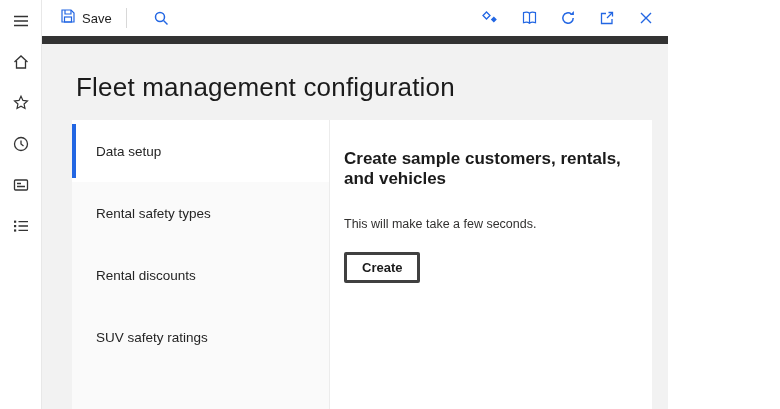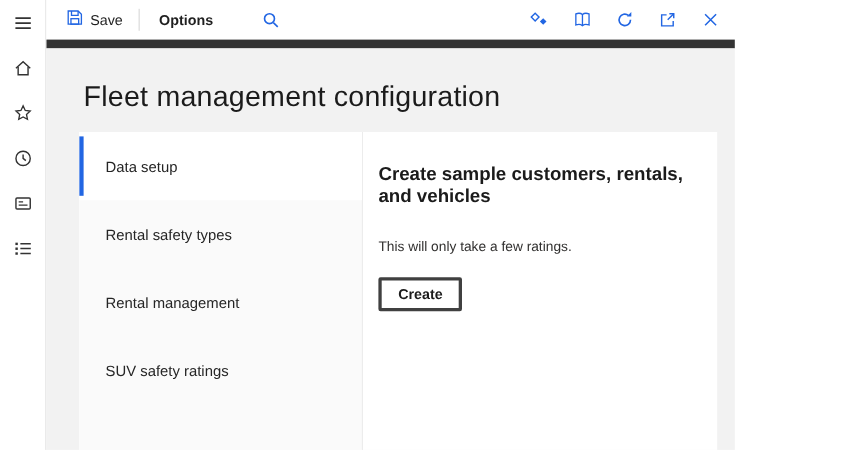--- a/index.html
+++ b/index.html
@@ -111,21 +111,20 @@
       <span>
         <svg width="16" height="16" viewBox="0 0 16 16" fill="none" stroke="#2266e3" stroke-width="1.2">
             <path d="M2 2h9l3 3v9H2z"></path>
             <path d="M5 2v4h6V2"></path>
             <rect x="4.5" y="9" width="7" height="5"></rect>
           </svg>
       </span>
       <span class="cmd-save-label">Save</span>
     </div>
     <div class="cmd-divider"></div>
-    <div class="cmd-options">Options</div>
     <div class="cmd-search">
       <svg width="16" height="16" viewBox="0 0 16 16" fill="none" stroke="#2266e3" stroke-width="1.5">
           <circle cx="7" cy="7" r="4.5"></circle>
           <path d="m10.5 10.5 4 4"></path>
         </svg>
     </div>
     <div class="topbar-right">
       <div class="tr-icon">
         <svg width="18" height="16" viewBox="0 0 18 16">
             <path d="M5.5 2 9 5.5 5.5 9 2 5.5z" fill="none" stroke="#2266e3" stroke-width="1.3"></path>
@@ -161,25 +160,25 @@
 
   <div class="dark-strip"></div>
 
   <div class="main">
     <h1 class="page-title">Fleet management configuration</h1>
 
     <div class="panel">
       <div class="tablist">
         <div class="tab selected">Data setup</div>
         <div class="tab">Rental safety types</div>
-        <div class="tab">Rental management</div>
+        <div class="tab">Rental discounts</div>
         <div class="tab">SUV safety ratings</div>
       </div>
 
       <div class="content">
         <h2 class="content-heading">Create sample customers, rentals, and vehicles</h2>
-        <p class="content-desc">This will only take a few ratings.</p>
+        <p class="content-desc">This will make take a few seconds.</p>
         <button class="create-btn">Create</button>
       </div>
     </div>
   </div>
 
 </div>
 
 </body></html>

